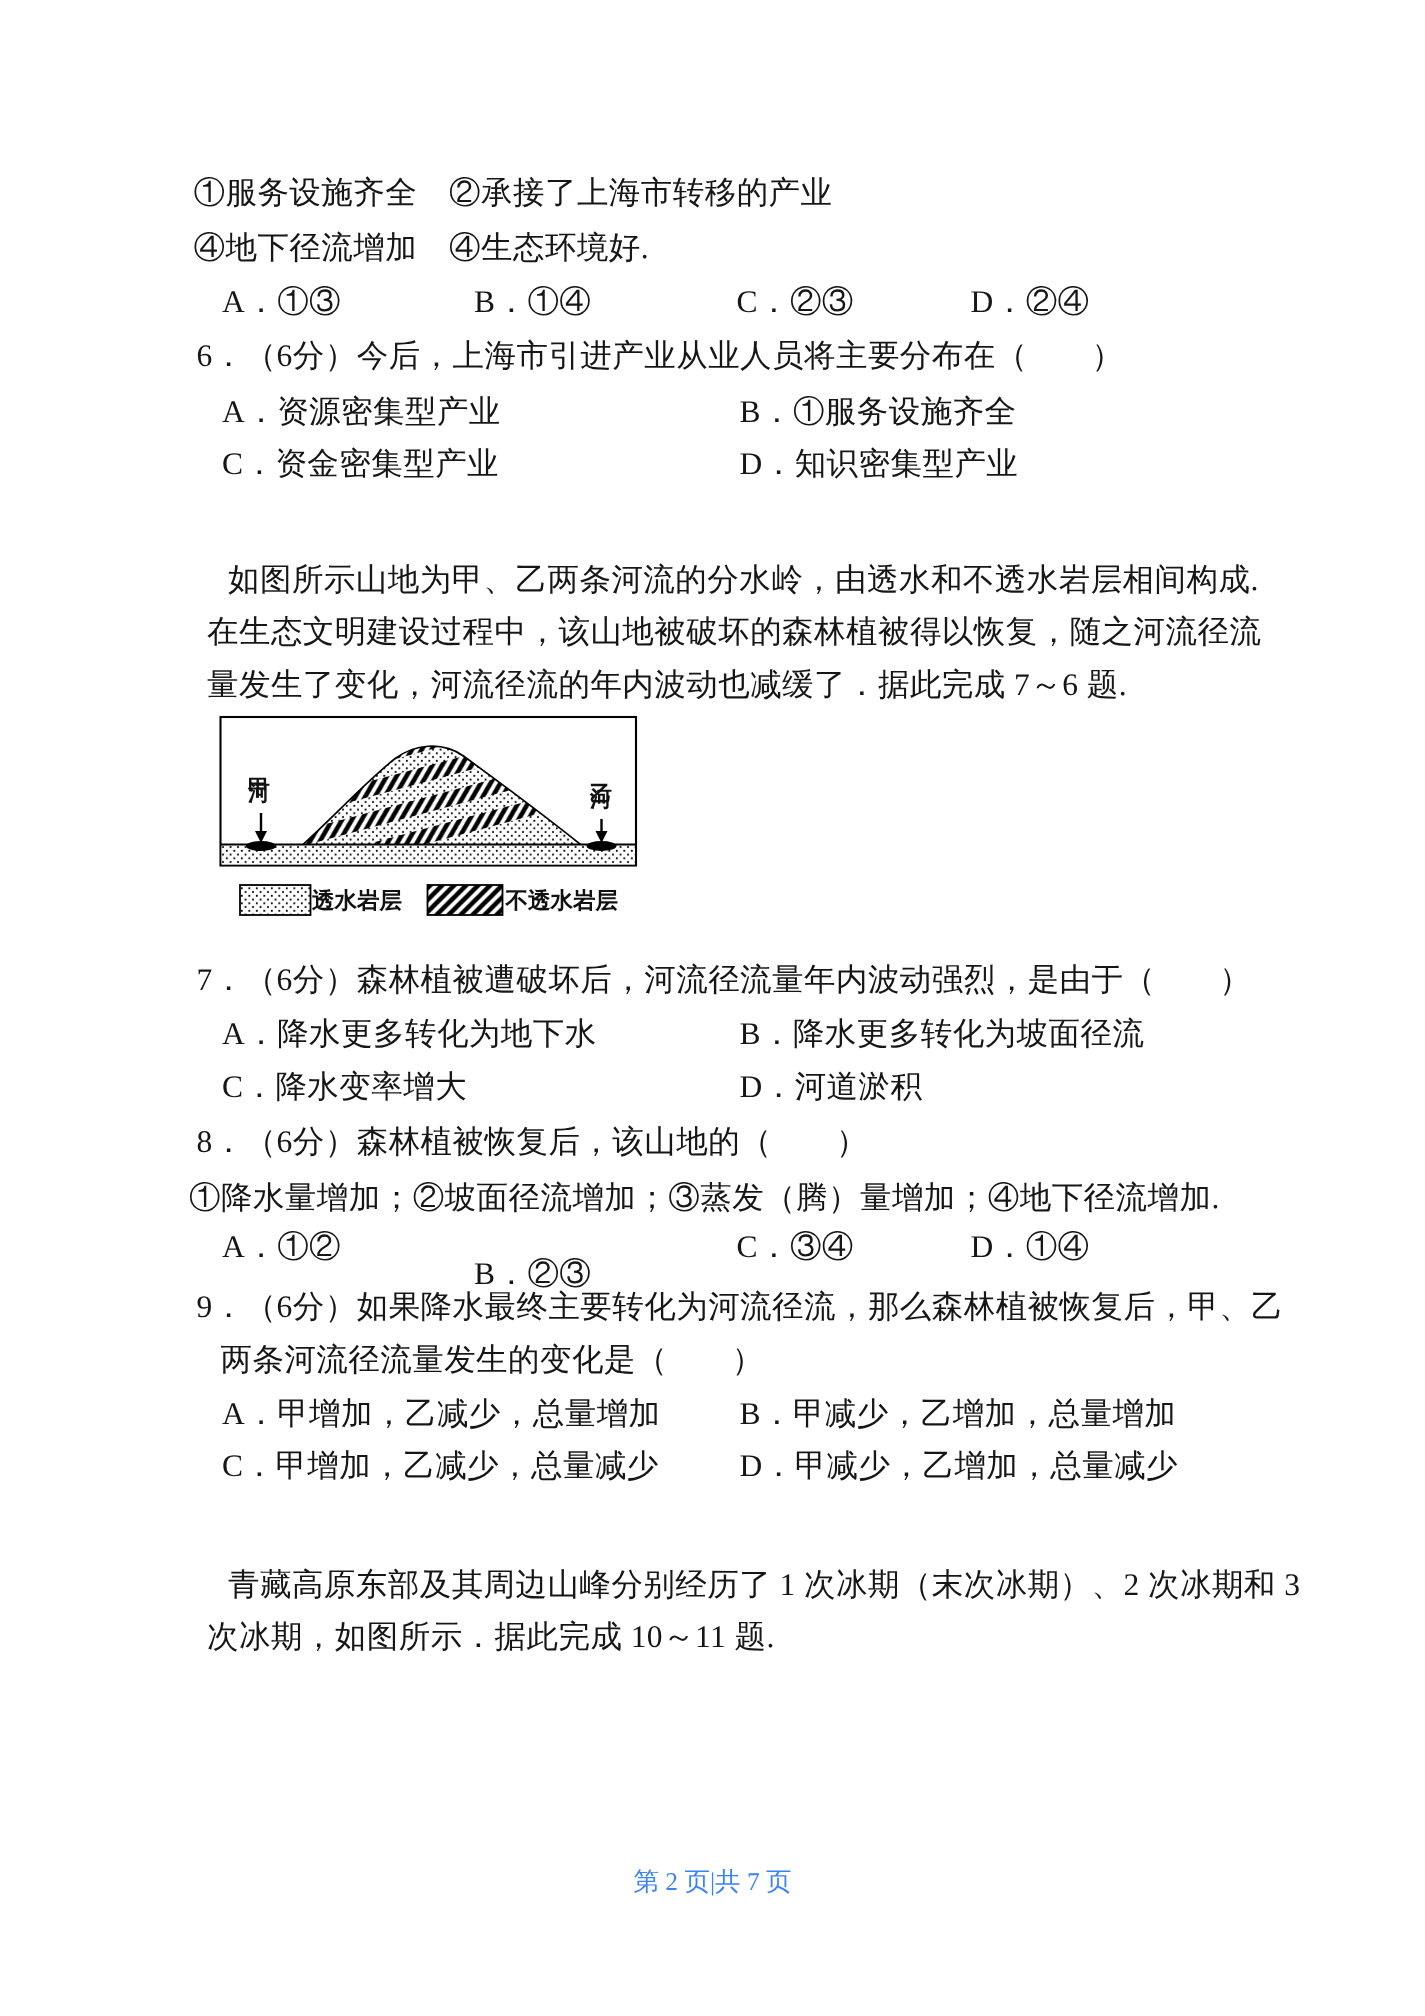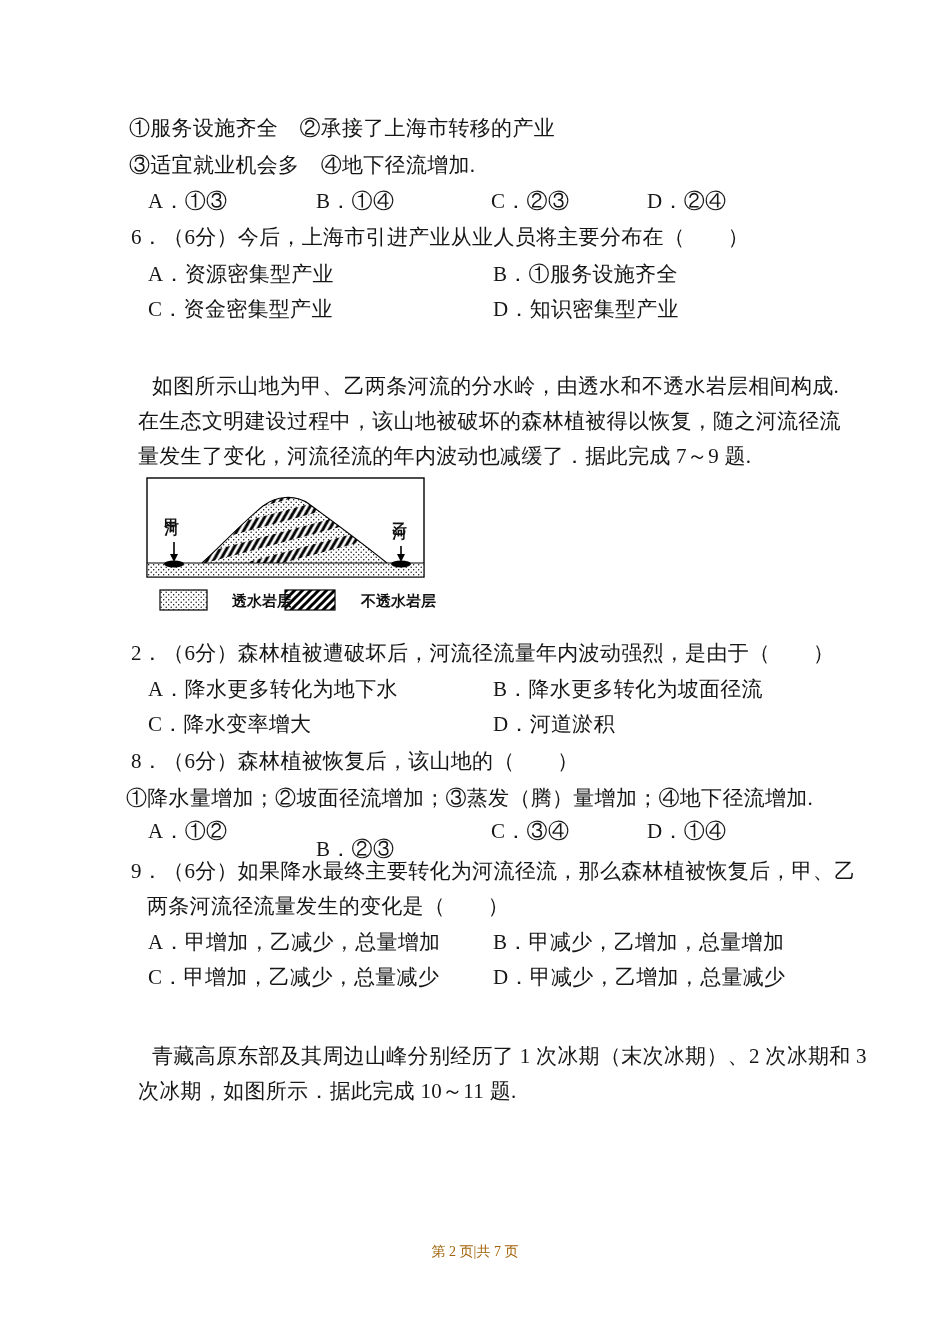--- a/index.html
+++ b/index.html
@@ -16,22 +16,22 @@
     position:absolute;
     font-size:21px;
     line-height:1.25;
     white-space:pre;
     letter-spacing:0.3px;
   }
   .footer{
     position:absolute;
     left:0;right:0;
     text-align:center;
-    font-size:14px;
-    color:#a16207;
+    font-size:17px;
+    color:#3b82f6;
   }
   .fig{
     position:absolute;
     left:145px;top:476px;
     width:285px;height:140px;
   }
   .fig svg{position:absolute;left:0;top:0;}
   .fig-label-v{
     position:absolute;
     writing-mode:vertical-rl;
@@ -41,44 +41,43 @@
     line-height:1;
     color:#111;
   }
   .fig-label-h{
     position:absolute;
     font-size:15px;
     font-weight:bold;
     line-height:1.2;
     color:#111;
     white-space:pre;
-    padding-left:24px;
   }
 </style>
 </head>
 <body>
 
 <div class="page">
 
   <div class="ln" style="left:129px;top:115px;">①服务设施齐全　②承接了上海市转移的产业</div>
-  <div class="ln" style="left:129px;top:152px;">③适宜就业机会多　④地下径流增加.</div>
+  <div class="ln" style="left:129px;top:152px;">④地下径流增加　④生态环境好.</div>
   <div class="ln" style="left:148px;top:188px;">A．①③</div>
   <div class="ln" style="left:316px;top:188px;">B．①④</div>
   <div class="ln" style="left:491px;top:188px;">C．②③</div>
   <div class="ln" style="left:647px;top:188px;">D．②④</div>
 
   <div class="ln" style="left:131px;top:224px;">6．（6分）今后，上海市引进产业从业人员将主要分布在（　　）</div>
   <div class="ln" style="left:148px;top:261px;">A．资源密集型产业</div>
   <div class="ln" style="left:493px;top:261px;">B．①服务设施齐全</div>
   <div class="ln" style="left:148px;top:296px;">C．资金密集型产业</div>
   <div class="ln" style="left:493px;top:296px;">D．知识密集型产业</div>
 
   <div class="ln" style="left:152px;top:373px;">如图所示山地为甲、乙两条河流的分水岭，由透水和不透水岩层相间构成.</div>
   <div class="ln" style="left:138px;top:408px;">在生态文明建设过程中，该山地被破坏的森林植被得以恢复，随之河流径流</div>
-  <div class="ln" style="left:138px;top:443px;">量发生了变化，河流径流的年内波动也减缓了．据此完成 7～9 题.</div>
+  <div class="ln" style="left:138px;top:443px;">量发生了变化，河流径流的年内波动也减缓了．据此完成 7～6 题.</div>
 
   <div class="fig">
     <svg width="285" height="140" viewBox="0 0 285 140">
       <defs>
         <pattern id="dots" width="5" height="5" patternUnits="userSpaceOnUse">
           <rect width="5" height="5" fill="#ffffff"></rect>
           <circle cx="1.2" cy="1.2" r="0.7" fill="#000000"></circle>
           <circle cx="3.7" cy="3.7" r="0.7" fill="#000000"></circle>
         </pattern>
         <pattern id="hatch" width="8" height="8" patternUnits="userSpaceOnUse">
@@ -123,21 +122,21 @@
       <rect x="15" y="114" width="47" height="20" fill="url(#dots)" stroke="#000" stroke-width="1.2"></rect>
       <rect x="140" y="114" width="50" height="20" fill="url(#hatch)" stroke="#000" stroke-width="1.2"></rect>
     </svg>
 
     <div class="fig-label-v" style="left:19px;top:31px;">甲河</div>
     <div class="fig-label-v" style="left:247px;top:35px;">乙河</div>
     <div class="fig-label-h" style="left:63px;top:116px;">透水岩层</div>
     <div class="fig-label-h" style="left:192px;top:116px;">不透水岩层</div>
   </div>
 
-  <div class="ln" style="left:131px;top:640px;">2．（6分）森林植被遭破坏后，河流径流量年内波动强烈，是由于（　　）</div>
+  <div class="ln" style="left:131px;top:640px;">7．（6分）森林植被遭破坏后，河流径流量年内波动强烈，是由于（　　）</div>
   <div class="ln" style="left:148px;top:676px;">A．降水更多转化为地下水</div>
   <div class="ln" style="left:493px;top:676px;">B．降水更多转化为坡面径流</div>
   <div class="ln" style="left:148px;top:711px;">C．降水变率增大</div>
   <div class="ln" style="left:493px;top:711px;">D．河道淤积</div>
 
   <div class="ln" style="left:131px;top:748px;">8．（6分）森林植被恢复后，该山地的（　　）</div>
   <div class="ln" style="left:126px;top:785px;">①降水量增加；②坡面径流增加；③蒸发（腾）量增加；④地下径流增加.</div>
   <div class="ln" style="left:148px;top:818px;">A．①②</div>
   <div class="ln" style="left:316px;top:836px;">B．②③</div>
   <div class="ln" style="left:491px;top:818px;">C．③④</div>

